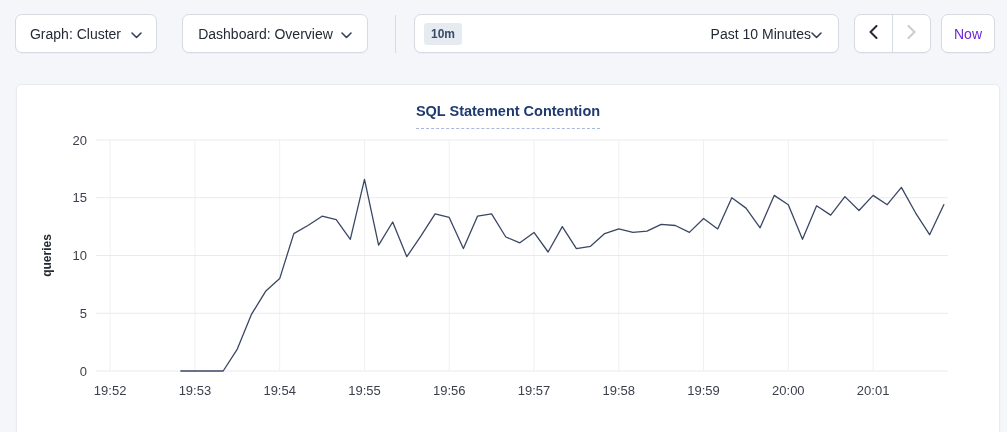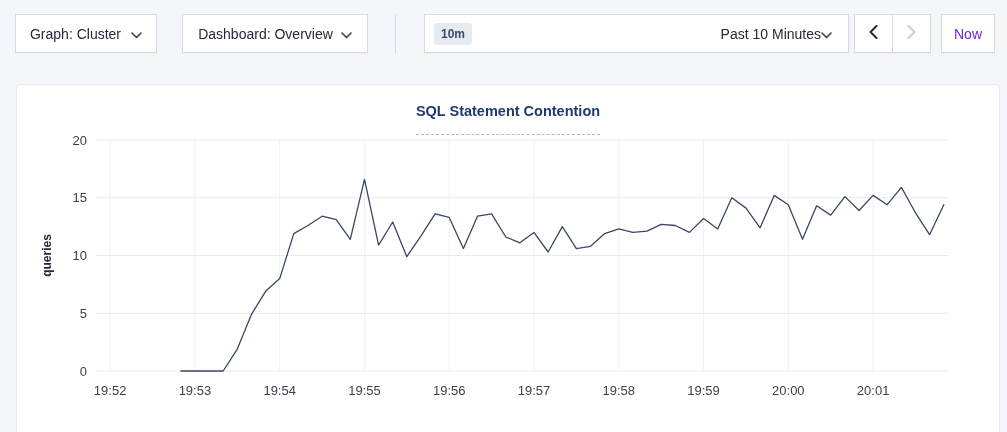--- a/index.html
+++ b/index.html
@@ -8,34 +8,34 @@
     background: #f4f6f9;
     font-family: "Liberation Sans", sans-serif;
     overflow: hidden;
     position: relative;
   }
   
   .ctl {
     position: absolute; top: 14px; height: 39px;
     background: #ffffff;
     border: 1px solid #d5dae3;
-    border-radius: 0;
+    border-radius: 7px;
     display: flex; align-items: center; justify-content: center;
     font-size: 14px; color: #242a35; font-weight: 500;
     cursor: pointer;
     box-shadow: 0 1px 1px rgba(40,50,70,0.03);
   }
   .dd-graph    { left: 15px;  width: 142px; gap: 10px; }
   .dd-dash     { left: 182px; width: 186px; gap: 8px; }
   .vdivider {
     position: absolute; left: 395px; top: 15px; height: 38px;
     width: 1px; background: #d5dae3;
   }
   .time-sel {
-    left: 424px; width: 425px;
+    left: 414px; width: 425px;
     justify-content: flex-start;
     padding: 0 16px 0 9px;
   }
   .time-badge {
     background: #e6ebf2; color: #394a66;
     font-size: 12px; font-weight: 700;
     padding: 4px 7px; border-radius: 3px;
     margin-right: 14px;
   }
   .time-label { flex: 1 1 auto; text-align: right; font-weight: 400; }
@@ -55,21 +55,21 @@
     border: 1px solid #e7eaef;
     border-radius: 5px;
     box-shadow: 0 1px 2px rgba(40,50,70,0.03);
   }
   .card-title-row { text-align: center; padding-top: 17px; }
   .card-title {
     display: inline-block;
     font-size: 14.5px; font-weight: 700;
     color: #1f3a70;
     border-bottom: 1px dashed #a9b8d6;
-    padding-bottom: 15px;
+    padding-bottom: 9px;
     cursor: pointer;
   }
   .chart-svg { position: absolute; left: 0; top: 0; width: 984px; height: 348px; }
   .tick-text { font-family: "Liberation Sans", sans-serif; font-size: 13px; fill: #3a3f4a; }
   .ylabel-text { font-family: "Liberation Sans", sans-serif; font-size: 12px; font-weight: 700; fill: #242a35; }
 </style>
 </head>
 <body>
 
 <div class="ctl dd-graph">

